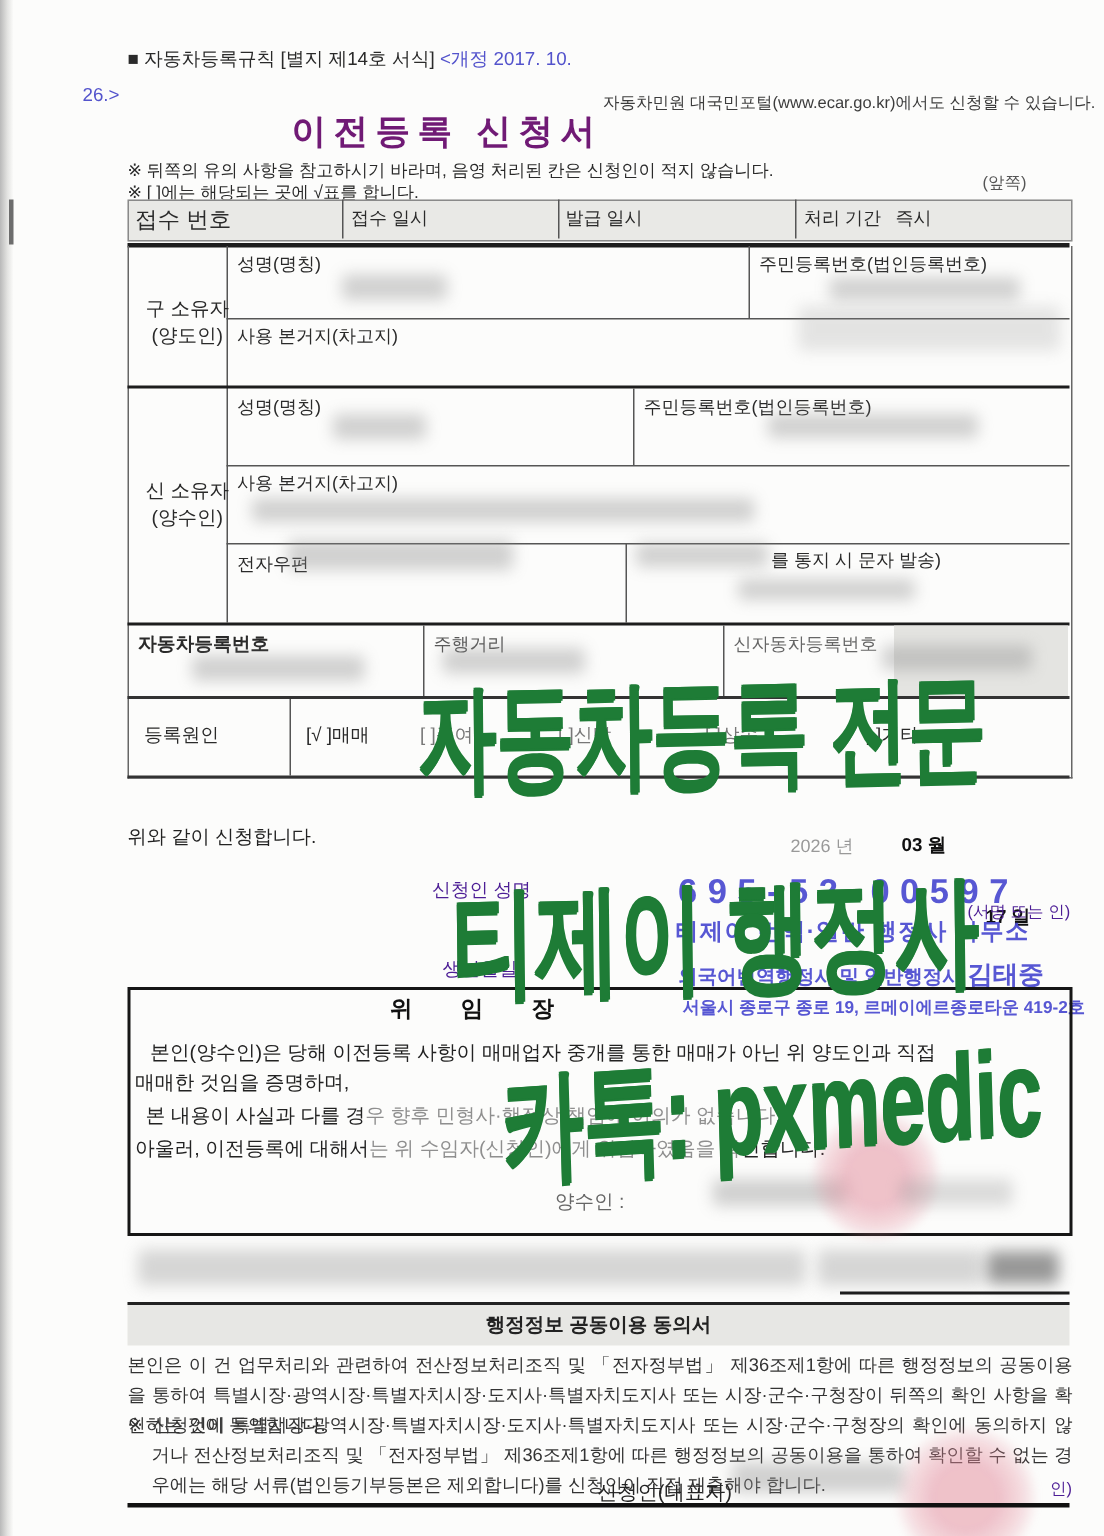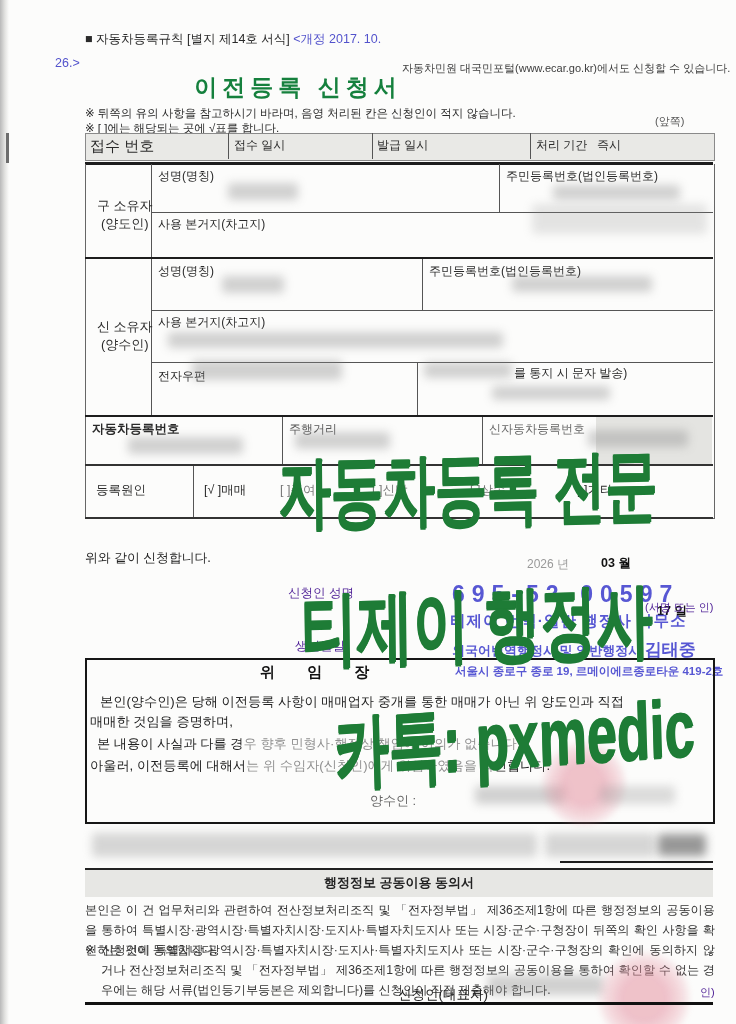--- a/index.html
+++ b/index.html
@@ -35,21 +35,21 @@
   <div class="scan-edge"></div>
   <div class="scan-mark" style="left:6px;top:133px;width:3px;height:30px;"></div>
 
   <div class="t" style="left:85px;top:31px;font-size:12.5px;">
     <span>■ 자동차등록규칙 [별지 제14호 서식]</span>
     <span class="blue">&lt;개정 2017. 10.</span>
   </div>
   <div class="t blue" style="left:55px;top:56px;font-size:12.5px;">26.&gt;</div>
   <div class="t" style="left:402px;top:43px;font-size:11px;color:#3c3c3c;margin-top:18px;">자동차민원 대국민포털(www.ecar.go.kr)에서도 신청할 수 있습니다.</div>
 
-  <div class="t b" style="left:0;top:72px;width:596px;text-align:center;font-size:23px;letter-spacing:5px;color:#15803d;">이전등록 신청서</div>
+  <div class="t b" style="left:0;top:72px;width:596px;text-align:center;font-size:23px;letter-spacing:5px;color:#701a75;">이전등록 신청서</div>
 
   <div class="t" style="left:85px;top:106px;font-size:11.5px;">※ 뒤쪽의 유의 사항을 참고하시기 바라며, 음영 처리된 칸은 신청인이 적지 않습니다.</div>
   <div class="t" style="left:85px;top:121px;font-size:11.5px;">※ [ ]에는 해당되는 곳에 √표를 합니다.</div>
   <div class="t" style="left:655px;top:114px;font-size:11px;color:#555;">(앞쪽)</div>
 
   <div class="cellbg" style="left:85px;top:133px;width:628px;height:26px;border:1px solid #8a8a8a;"></div>
   <div class="vline" style="left:228px;top:133px;width:1px;height:26px;"></div>
   <div class="vline" style="left:372px;top:133px;width:1px;height:26px;"></div>
   <div class="vline" style="left:530px;top:133px;width:1px;height:26px;"></div>
   <div class="t" style="left:90px;top:137px;font-size:15px;">접수 번호</div>

